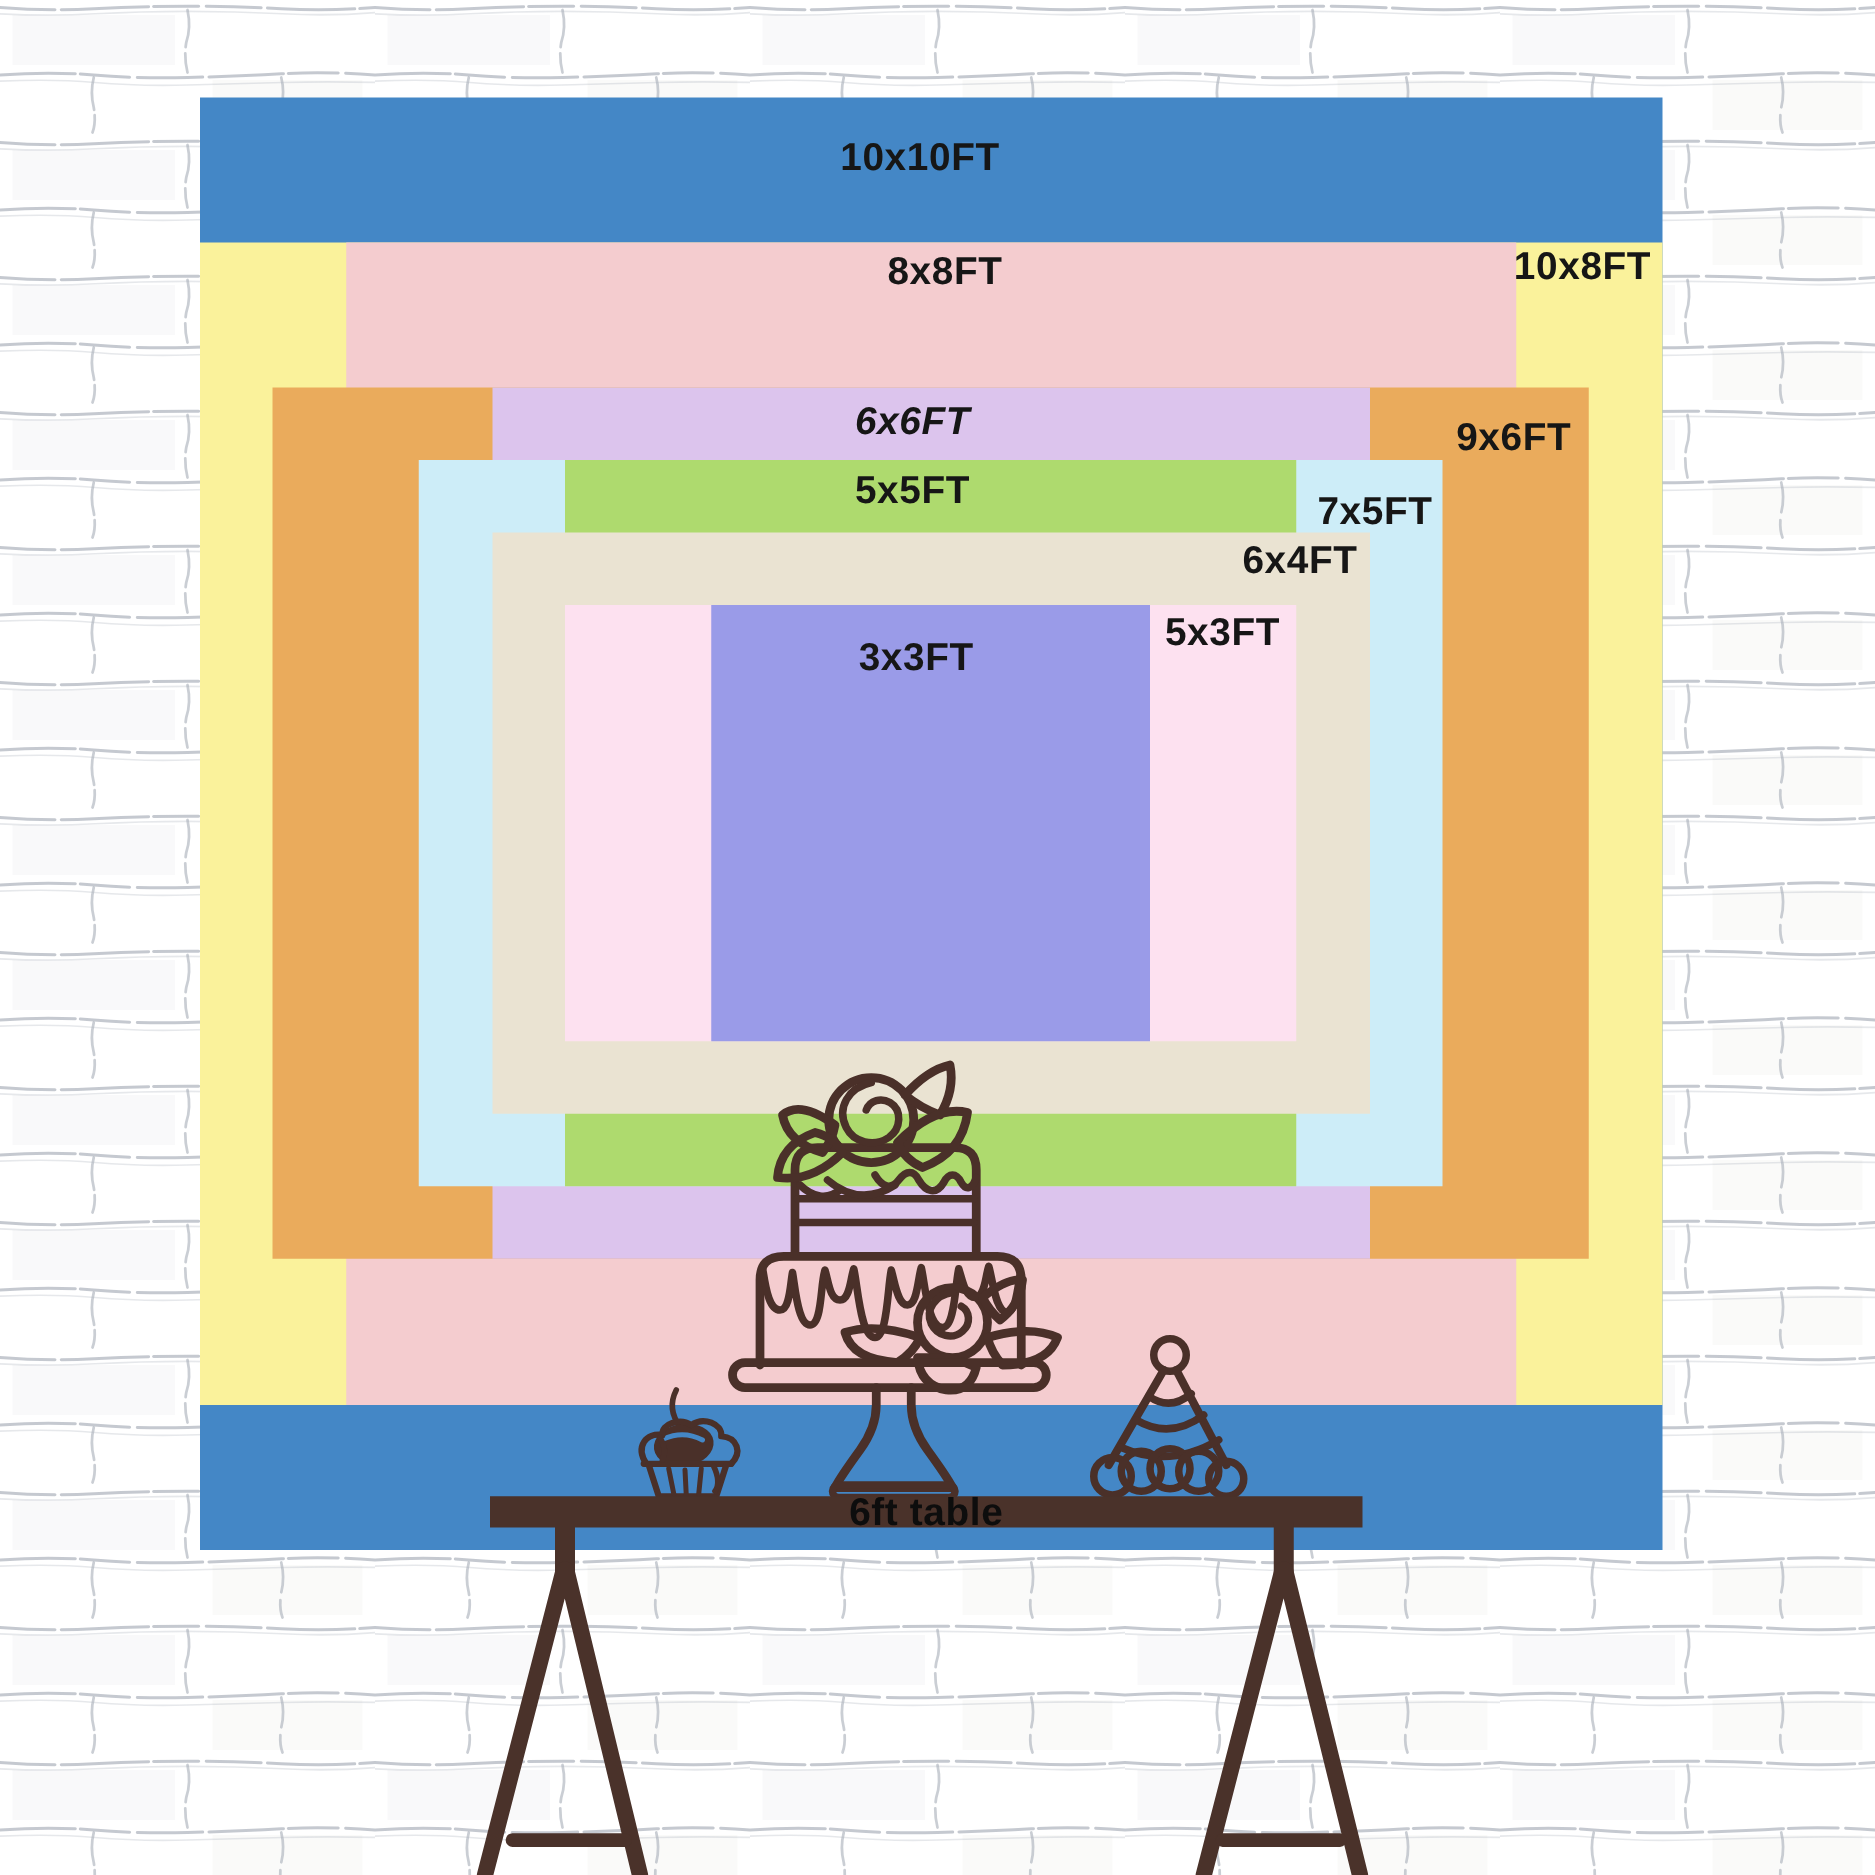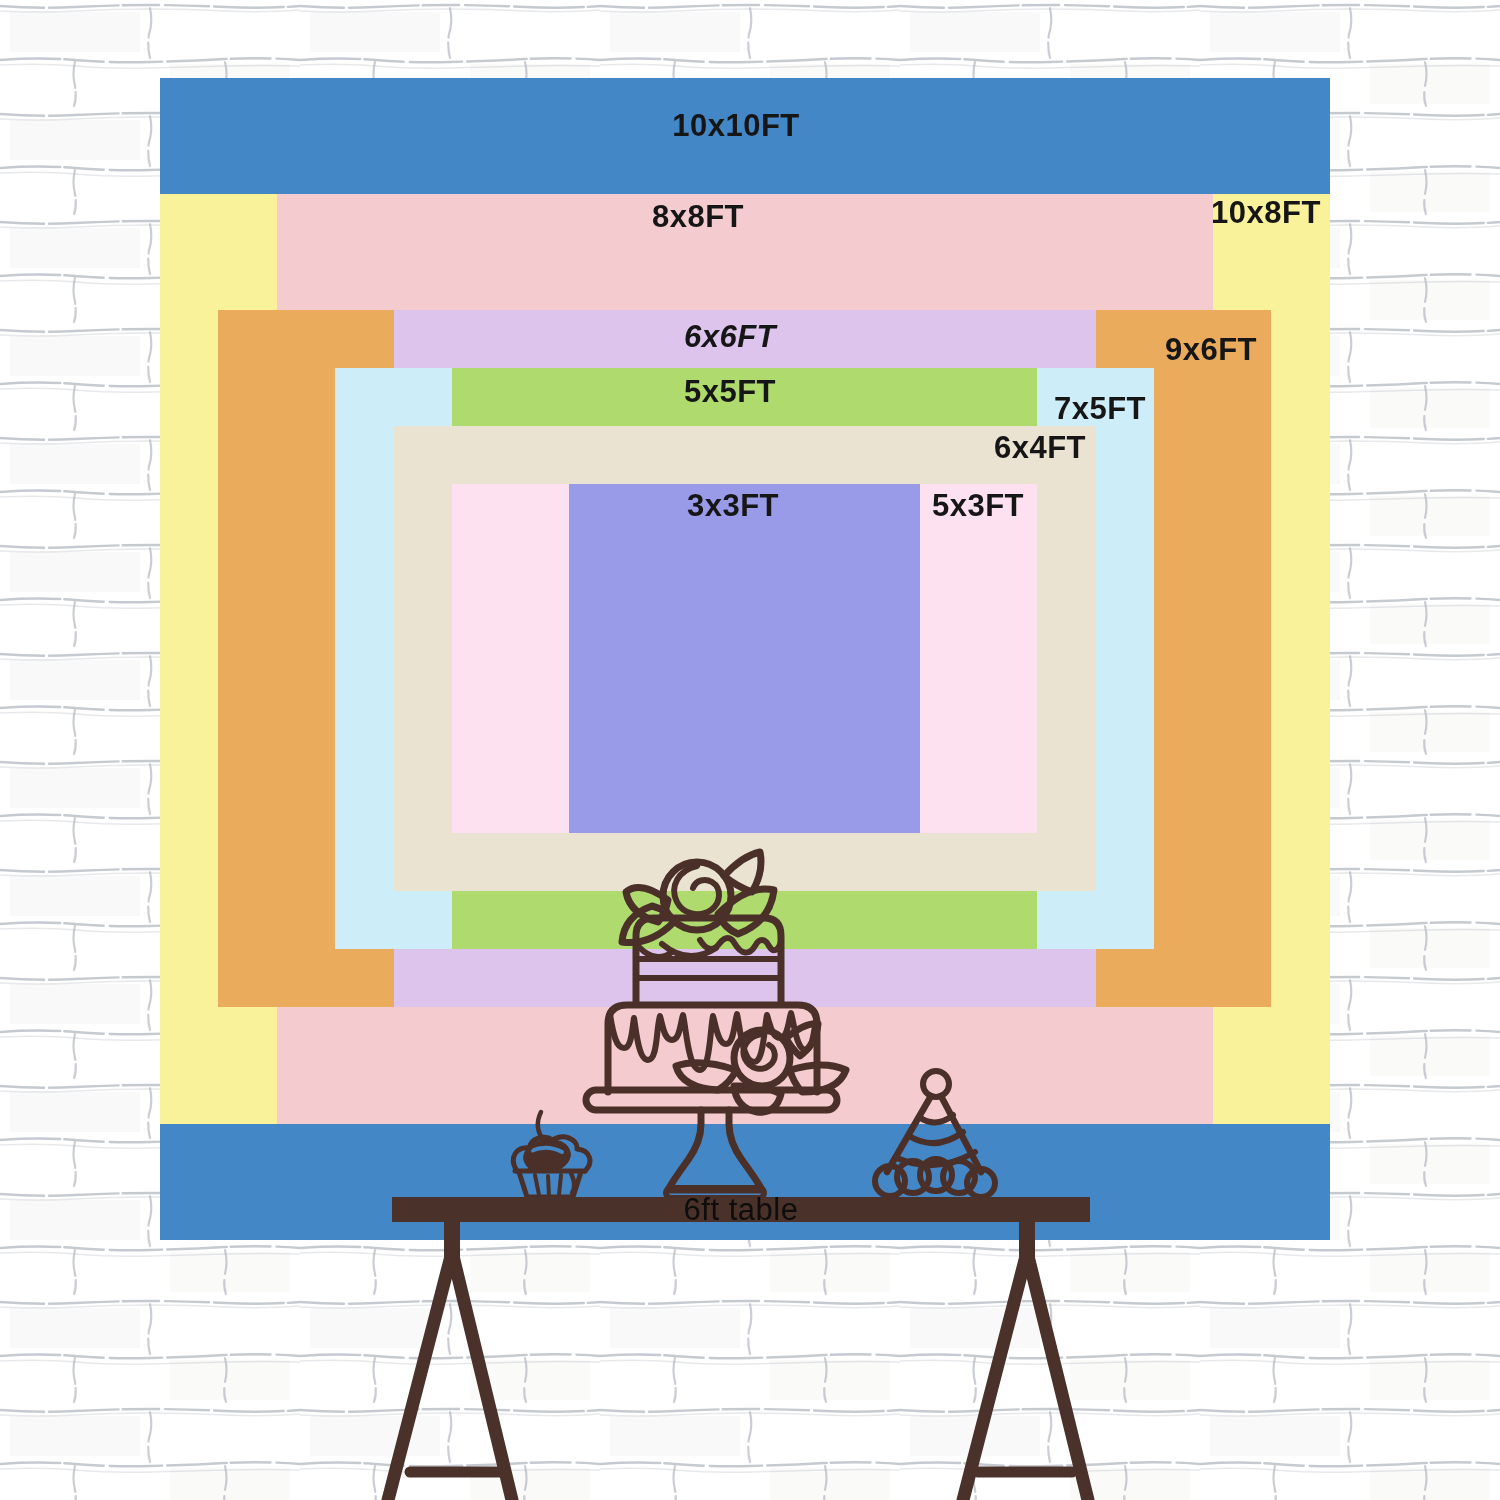--- a/index.html
+++ b/index.html
@@ -21,29 +21,29 @@
   .r7{left:394px;top:426px;width:702px;height:465px;}
   .r8{left:452px;top:484px;width:585px;height:349px;}
   .r9{left:569px;top:484px;width:351px;height:349px;}
   
   .lbl{
     position:absolute;transform:translateX(-50%);
     font-size:31px;font-weight:600;letter-spacing:.5px;color:#161616;white-space:nowrap;
   }
   .l0{left:736px;top:108px;}
   .l1{left:1266px;top:195px;}
-  .l2{left:698px;top:199px;}
+  .l2{left:756px;top:199px;}
   .l3{left:1211px;top:318px;margin-top:14px;}
   .l4{left:730px;top:319px;font-style:italic;}
   .l5{left:1100px;top:391px;}
   .l6{left:730px;top:374px;}
   .l7{left:1040px;top:430px;}
   .l8{left:978px;top:488px;}
-  .l9{left:733px;top:488px;}
-  .l-table{left:741px;top:1192px;font-weight:400;color:#0d0d0d;z-index:6;}
+  .l9{left:733px;top:508px;}
+  .l-table{left:741px;top:1192px;font-weight:700;color:#0d0d0d;z-index:6;}
   
   .ill{position:absolute;left:0;top:0;width:1500px;height:1500px;z-index:5;}
   .ill .st{fill:none;stroke:var(--ink);stroke-linecap:round;stroke-linejoin:round;}
   .ill .fl{fill:var(--ink);stroke:none;}
   .wall .mortar{fill:none;stroke:var(--mortar);stroke-linecap:round;}
 </style>
 </head>
 <body>
 
 <div class="scene">

